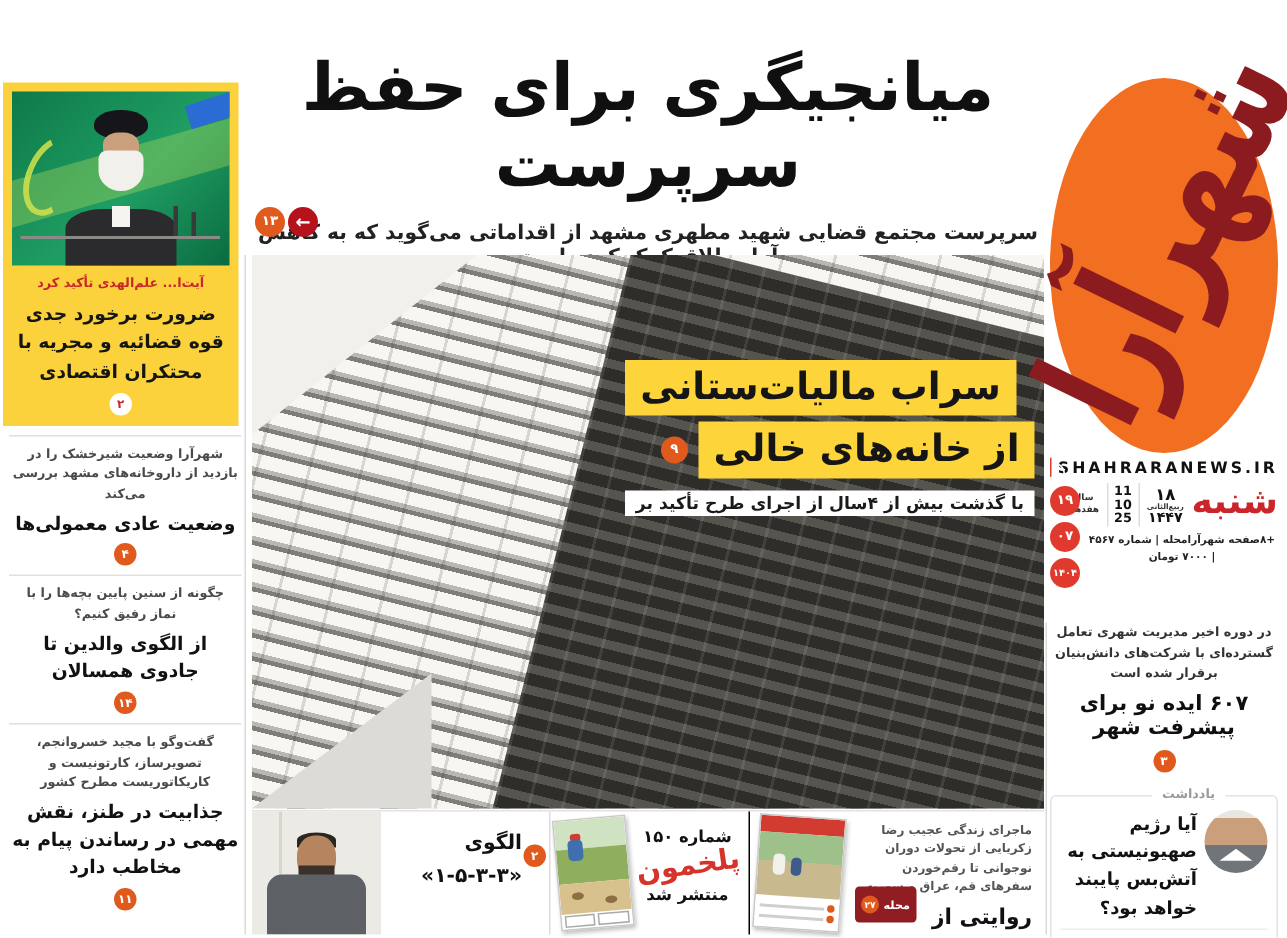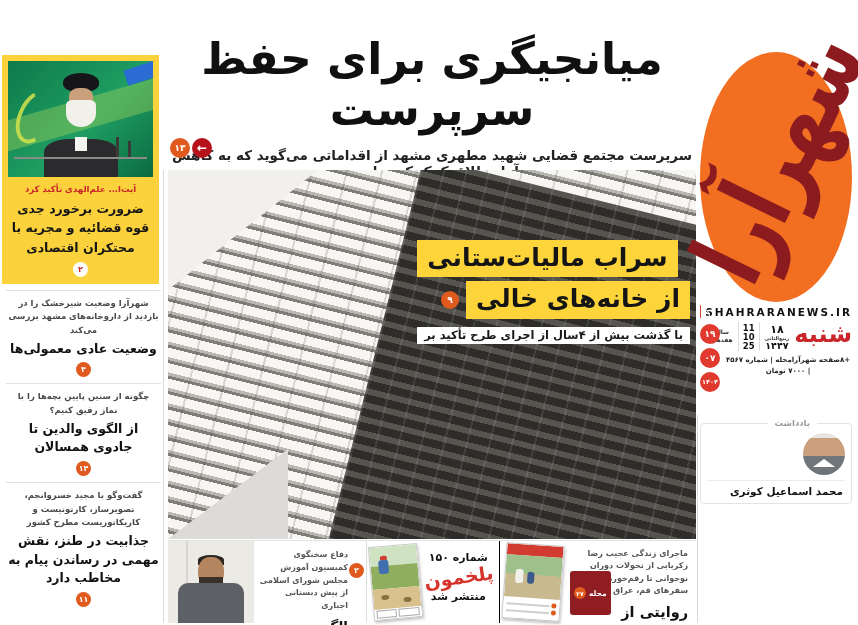--- a/index.html
+++ b/index.html
@@ -96,21 +96,21 @@
   .cc-man { position:absolute; left:8px; top:-6px; width:10px; height:14px; background:#3f6fae; border-radius:3px; }
   .cc-cap { position:absolute; left:10px; top:-10px; width:7px; height:5px; background:#d23b2f; border-radius:2px; }
   .cc-dirt { height:28%; background:#d9c18d; position:relative; }
   .cc-hole { position:absolute; width:8px; height:5px; background:#8a6f42; border-radius:50%; }
   .cc-foot { height:14%; background:#fff; display:flex; gap:2px; padding:1px 2px; }
   .cc-box { flex:1; border:1px solid #aaa; }
 
   #s-mahalleh .txt { flex:1; padding:7px 8px 0 2px; text-align:right; position:relative; }
   #s-mahalleh .kick { font-size:8px; font-weight:bold; color:#555; line-height:1.55; }
   #s-mahalleh h3 { font-size:14.5px; color:#111; line-height:1.45; margin-top:4px; width:80px; margin-right:0; }
-  .mah-badge { position:absolute; left:6px; bottom:8px; background:#8f1d22; color:#fff; border-radius:3px; padding:16px 4px; display:flex; direction:rtl; align-items:center; gap:3px; font-size:7.5px; font-weight:bold; }
+  .mah-badge { position:absolute; left:6px; bottom:8px; background:#8f1d22; color:#fff; border-radius:3px; padding:6px 4px; display:flex; direction:rtl; align-items:center; gap:3px; font-size:7.5px; font-weight:bold; }
   .mah-badge .bnum { width:12px; height:12px; border-radius:50%; background:#e05a1e; display:flex; align-items:center; justify-content:center; font-size:6px; }
   .mag-card { width:58px; height:76px; margin:3px 2px 0 4px; background:#fff; border:1px solid #c9c9c9; box-shadow:1px 2px 3px rgba(0,0,0,.25); transform:rotate(4deg); overflow:hidden; align-self:flex-start; }
   .mg-top { height:11px; background:#d23b2f; }
   .mg-photo { height:42px; background:linear-gradient(180deg,#9ec08a 0 45%,#c9b98f 45% 100%); position:relative; }
   .mg-fig { position:absolute; left:10px; top:14px; width:8px; height:14px; background:#f2f0ea; border-radius:3px; }
   .mg-fig2 { position:absolute; left:22px; top:16px; width:7px; height:12px; background:#3c5a8c; border-radius:3px; }
   .mg-foot { height:21px; background:#fff; padding:2px 3px; }
   .mg-row { display:flex; align-items:center; gap:2px; margin-top:2px; }
   .mg-dot { width:5px; height:5px; border-radius:50%; background:#e05a1e; }
   .mg-bar { flex:1; height:2px; background:#cfcfcf; }
@@ -275,21 +275,20 @@
         </div>
         <div class="cc-foot">
           <div class="cc-box"></div>
             <div class="cc-box"></div>
         </div>
       </div>
     </div>
 
     <div id="s-edu" class="s-block">
       <div class="txt">
-        <div class="kick">دفاع سخنگوی کمیسیون آموزش مجلس شورای اسلامی از پیش دبستانی اجباری</div>
         <h3><span>الگوی «۳-۳-۵-۱»</span><br></h3>
       </div>
       <div class="num n15">۲</div>
       <div class="edu-photo">
         <div class="ep-line"></div>
         <div class="p-hair"></div>
         <div class="p-head"></div>
         <div class="p-beard"></div>
         <div class="p-shirt"></div>
         <div class="p-body"></div>
@@ -330,25 +329,31 @@
         <div class="yearlab">
           <div>سال</div>
           <div>هفدهم</div>
         </div>
       </div>
       <div class="rinfo">
         <div>+۸صفحه شهرآرامحله | شماره ۴۵۶۷ | ۷۰۰۰ تومان</div>
       </div>
     </div>
 
+    <div class="ideas">
+      <div class="kick">در دوره اخیر مدیریت شهری تعامل گسترده‌ای با شرکت‌های دانش‌بنیان برقرار شده است</div>
+      <h3>۶۰۷ ایده نو برای پیشرفت شهر</h3>
+      <div class="num n15">۳</div>
+    </div>
 
     <div class="note">
       <div class="nlabel">یادداشت</div>
       <div class="row">
         <div class="k-photo"></div>
+        <h4>آیا رژیم صهیونیستی به آتش‌بس پایبند خواهد بود؟</h4>
       </div>
       <div class="author">محمد اسماعیل کوثری</div>
 
     </div>
 
   </div>
 
 </div>
 
 </body></html>

